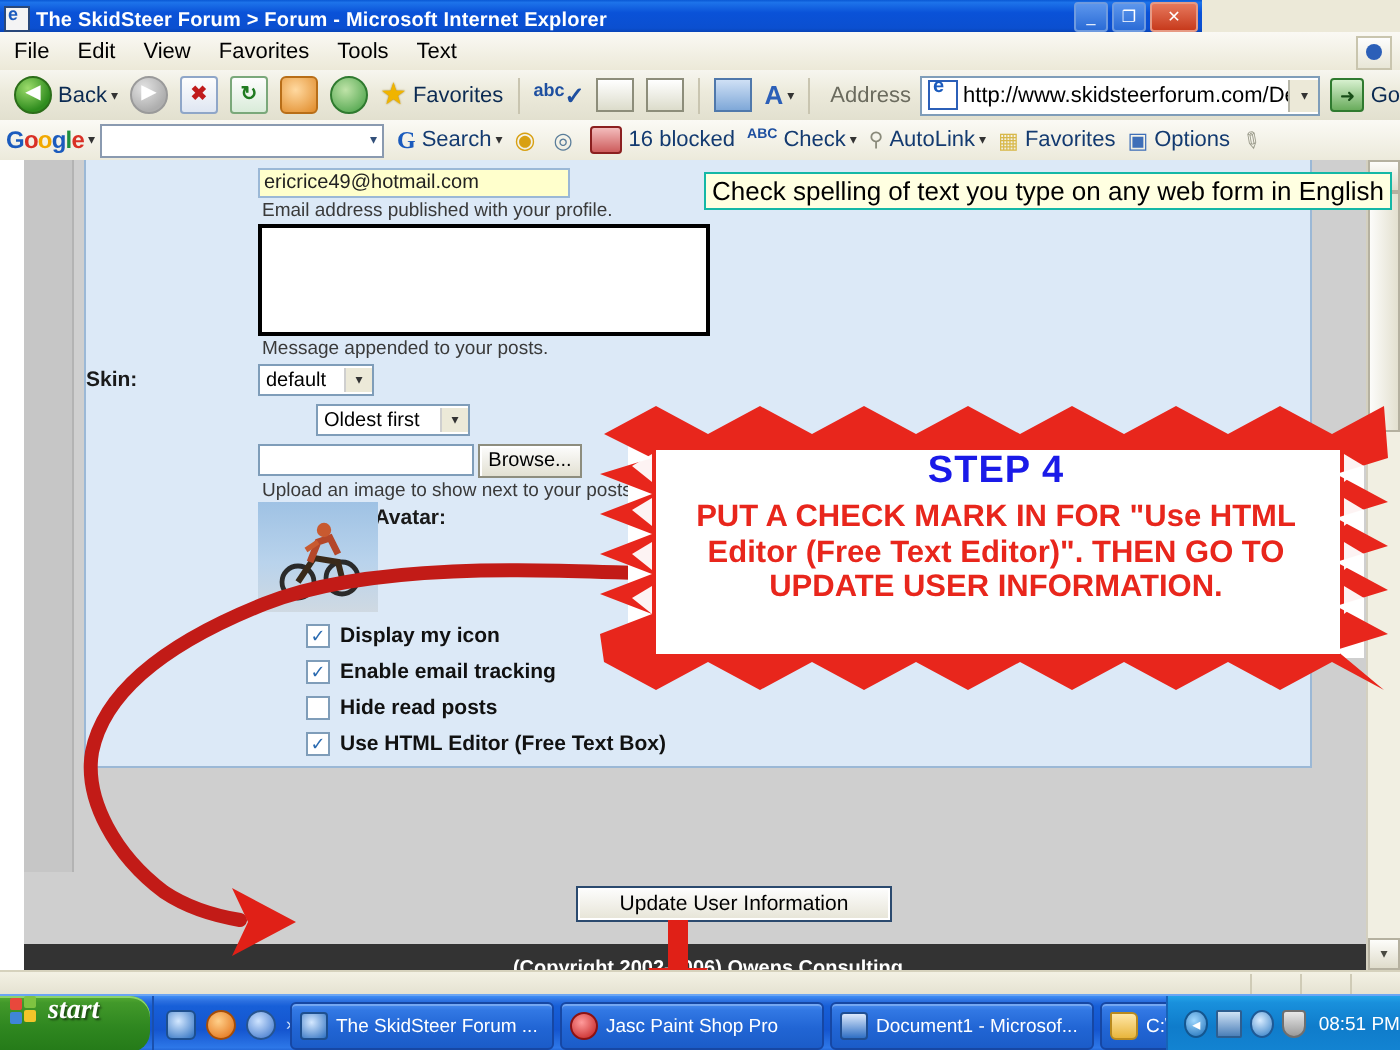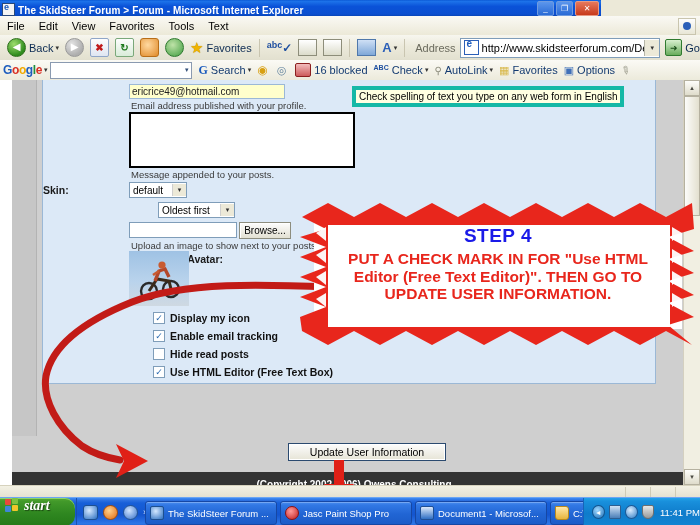--- a/index.html
+++ b/index.html
@@ -135,22 +135,22 @@
   .updatebtn{position:absolute;left:246px;top:7px;width:156px;height:16px;
     border:1px solid #2b4a6f;background:linear-gradient(to bottom,#fdfdfd,#e6e4d6);
     display:flex;align-items:center;justify-content:center;font-size:10.5px;color:#000;
     box-shadow:inset 0 0 0 1px #fff;}
 
   .footer{position:absolute;left:0;top:392px;width:684px;height:13px;background:#cfcfcf;}
   .footband{position:absolute;left:0;top:0;width:684px;height:60px;background:#333333;}
   .f1{position:absolute;width:684px;top:7px;text-align:center;font-size:10px;font-weight:bold;color:#fff;}
 
   
-  .tooltip{position:absolute;left:352px;top:86px;background:#ffffe1;border:4px solid #14b8a6;
-    font-size:10px;color:#000;padding:1px 3px;white-space:nowrap;z-index:40;}
+  .tooltip{position:absolute;left:352px;top:86px;background:#ffffe1;border:1px solid #14b8a6;
+    font-size:13px;color:#000;padding:1px 3px;white-space:nowrap;z-index:40;}
 
   
   .annot{position:absolute;left:276px;top:123px;width:420px;height:145px;z-index:30;}
   .annot svg{position:absolute;left:0;top:0;}
   .annot-text{position:absolute;left:34px;top:22px;width:352px;text-align:center;}
   .step{font-size:19px;font-weight:bold;color:#1a1ae8;letter-spacing:.5px;
     text-shadow:1px 1px 0 rgba(255,255,255,.9);}
   .instr{font-size:15.5px;font-weight:bold;color:#e8261c;line-height:1.13;margin-top:3px;
     text-shadow:1px 1px 0 rgba(255,255,255,.85);}
 
@@ -520,15 +520,15 @@
       <span class="task-ico ti-fold"></span>
       <span class="task-txt">C:\Documents and Se...</span>
     </div>
   </div>
 
   <div class="tray">
     <span class="tray-ic tr-arrow">◂</span>
     <span class="tray-ic tr-net"></span>
     <span class="tray-ic tr-vol"></span>
     <span class="tray-ic tr-shield"></span>
-    <span class="clock">11:41 PM</span>
+    <span class="clock">08:51 PM</span>
   </div>
 </div>
 
 </body></html>

